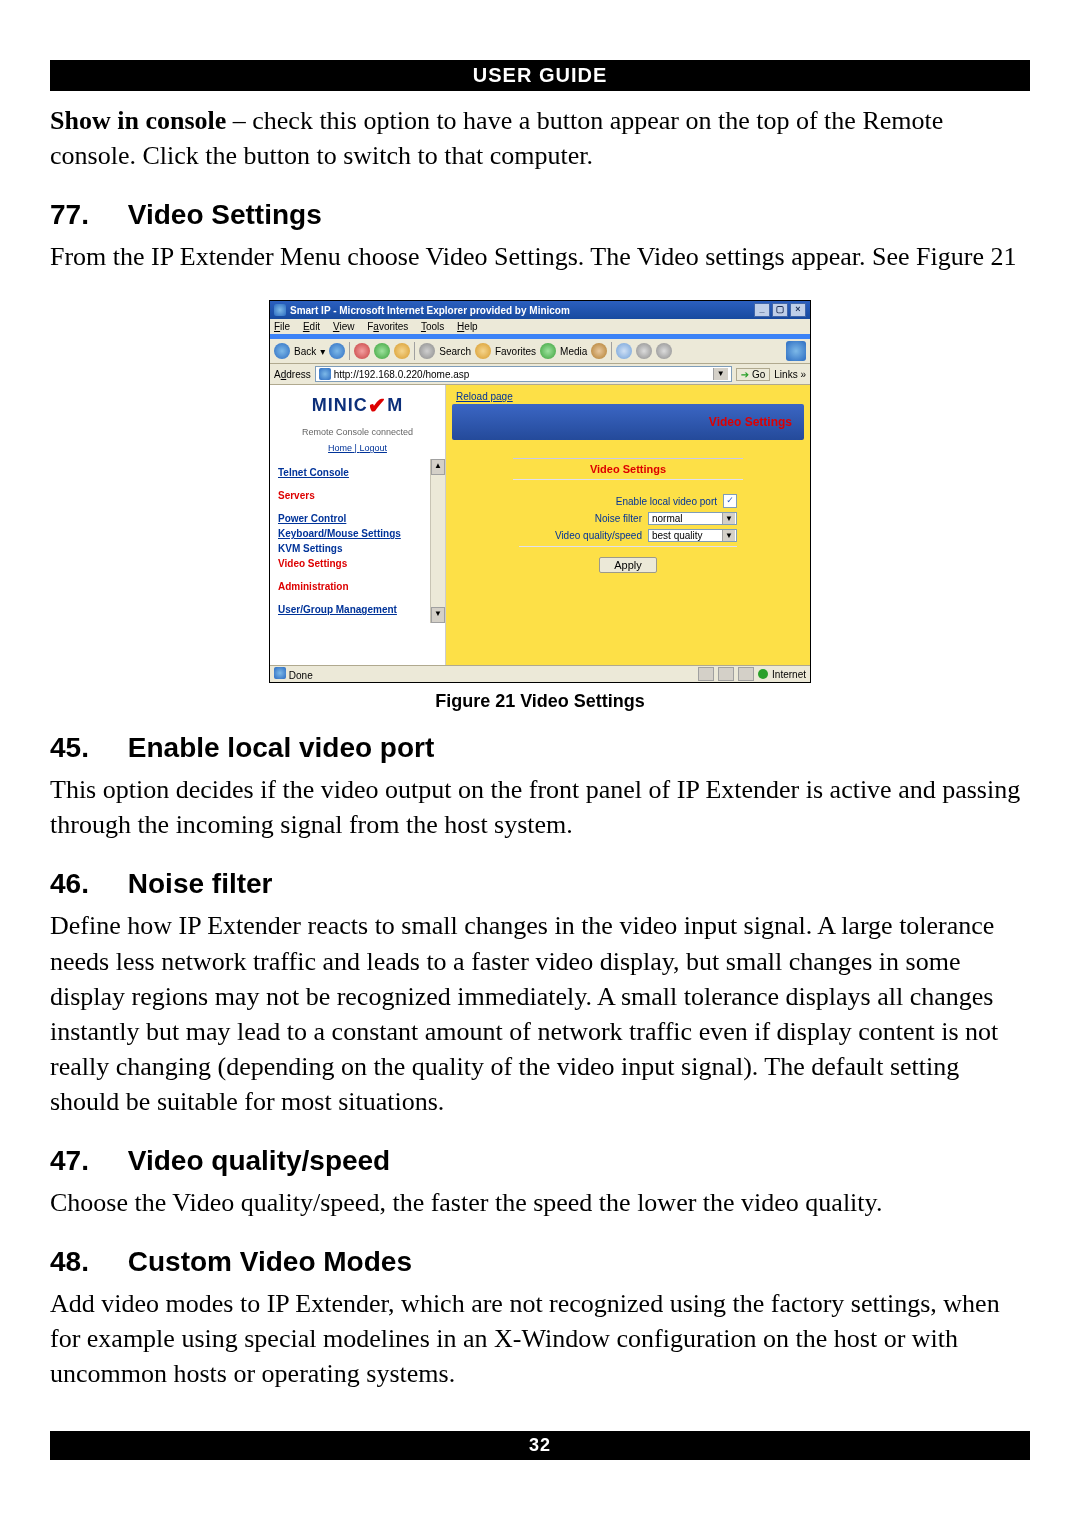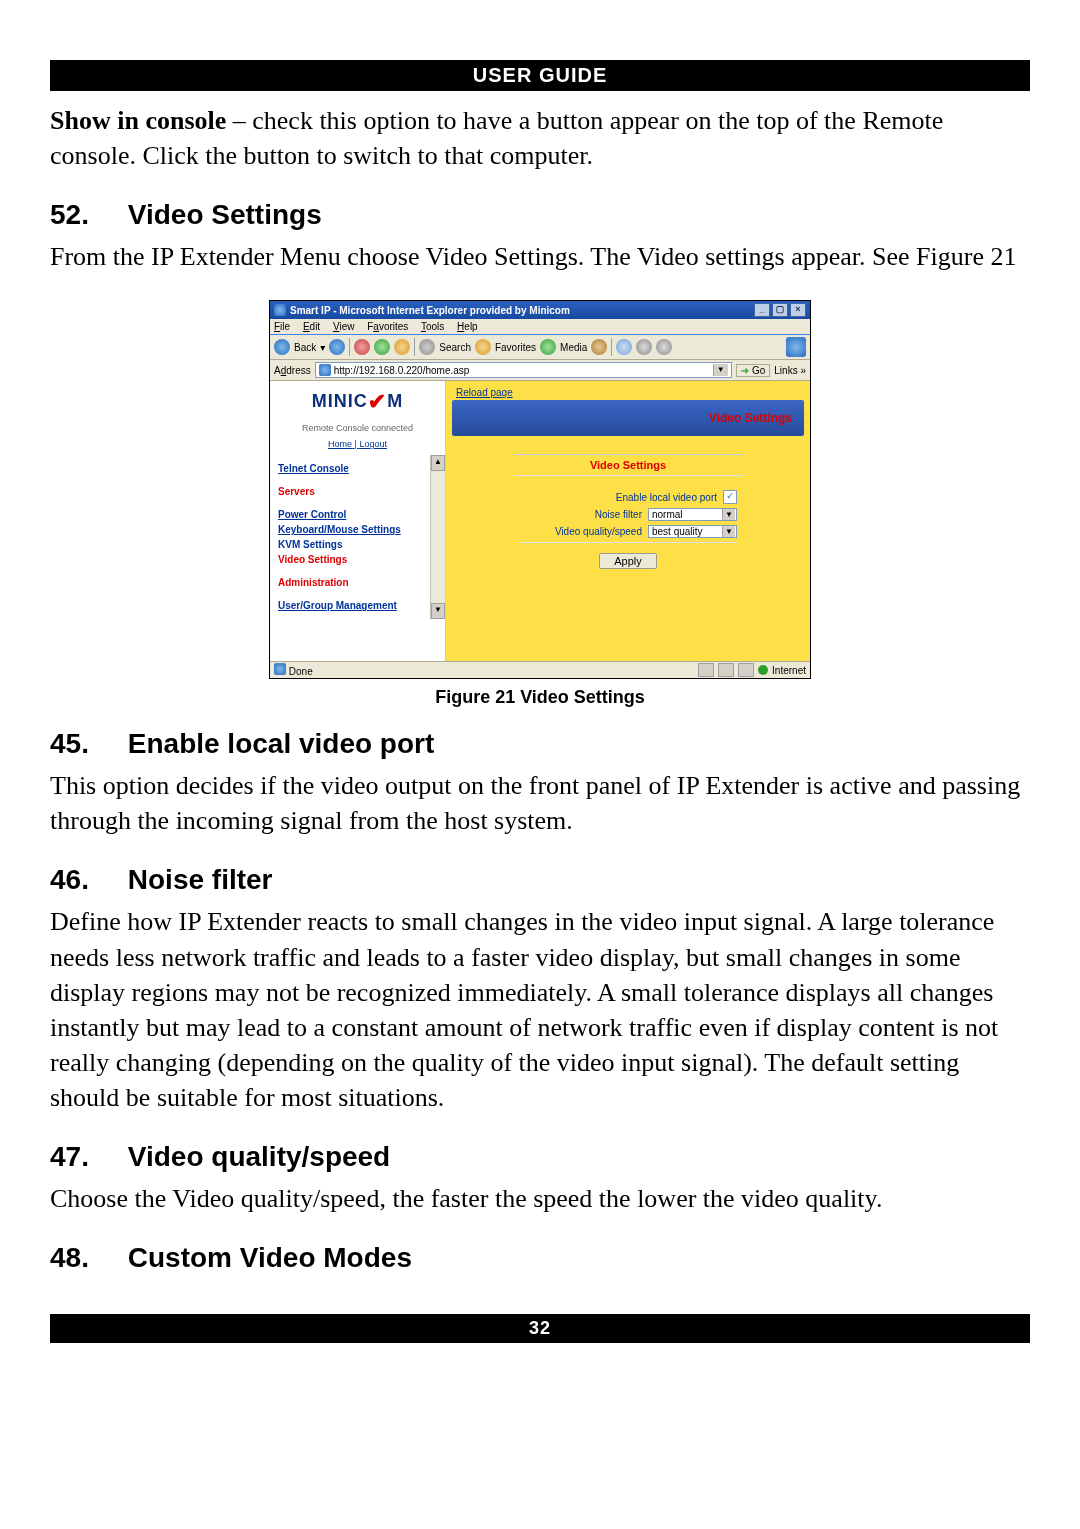--- a/index.html
+++ b/index.html
@@ -97,21 +97,21 @@
   }
   .ie-menubar {
     background: #ece9d8;
     padding: 2px 4px;
     color: #000;
   }
   .ie-menubar span { margin-right: 10px; }
   .ie-menubar span u { text-decoration: underline; }
   .ie-toolbar {
     background: #ece9d8;
-    border-top: 1px solid #3b82f6;
+    border-top: 5px solid #3b82f6;
     border-bottom: 1px solid #b0a98f;
     padding: 2px 4px;
     display:flex; align-items:center; gap:4px; flex-wrap:wrap;
   }
   .tbicon {
     width: 16px; height: 16px;
     display:inline-block;
     border-radius: 8px;
     background: radial-gradient(#7db9e8, #2b6bc1);
   }
@@ -287,21 +287,21 @@
 
   <div class="header-bar">
     <span>USER GUIDE</span>
   </div>
 
   <p class="intro">
     <span class="bold">Show in console</span><span> – check this option to have a button appear on the top of the Remote console. Click the button to switch to that computer.</span>
   </p>
 
   <div class="section-heading">
-    <span class="num">52.</span>
+    <span class="num">77.</span>
     <span>Video Settings</span>
   </div>
   <p class="body-text">From the IP Extender Menu choose Video Settings. The Video settings appear. See Figure 21</p>
 
   <div class="figure-wrap">
     <div class="ie-window">
 
       <div class="ie-titlebar">
         <div class="ie-title-left">
           <span class="tiny-ie"></span>
@@ -460,18 +460,19 @@
   <div class="section-heading">
     <span class="num">47.</span>
     <span>Video quality/speed</span>
   </div>
   <p class="body-text">Choose the Video quality/speed, the faster the speed the lower the video quality.</p>
 
   <div class="section-heading">
     <span class="num">48.</span>
     <span>Custom Video Modes</span>
   </div>
+  <p class="body-text">Add video modes to IP Extender, which are not recognized using the factory settings, when for example using special modelines in an X-Window configuration on the host or with uncommon hosts or operating systems.</p>
 
   <div class="footer-bar">
     <span>32</span>
   </div>
 
 </div>
 
 </body></html>

